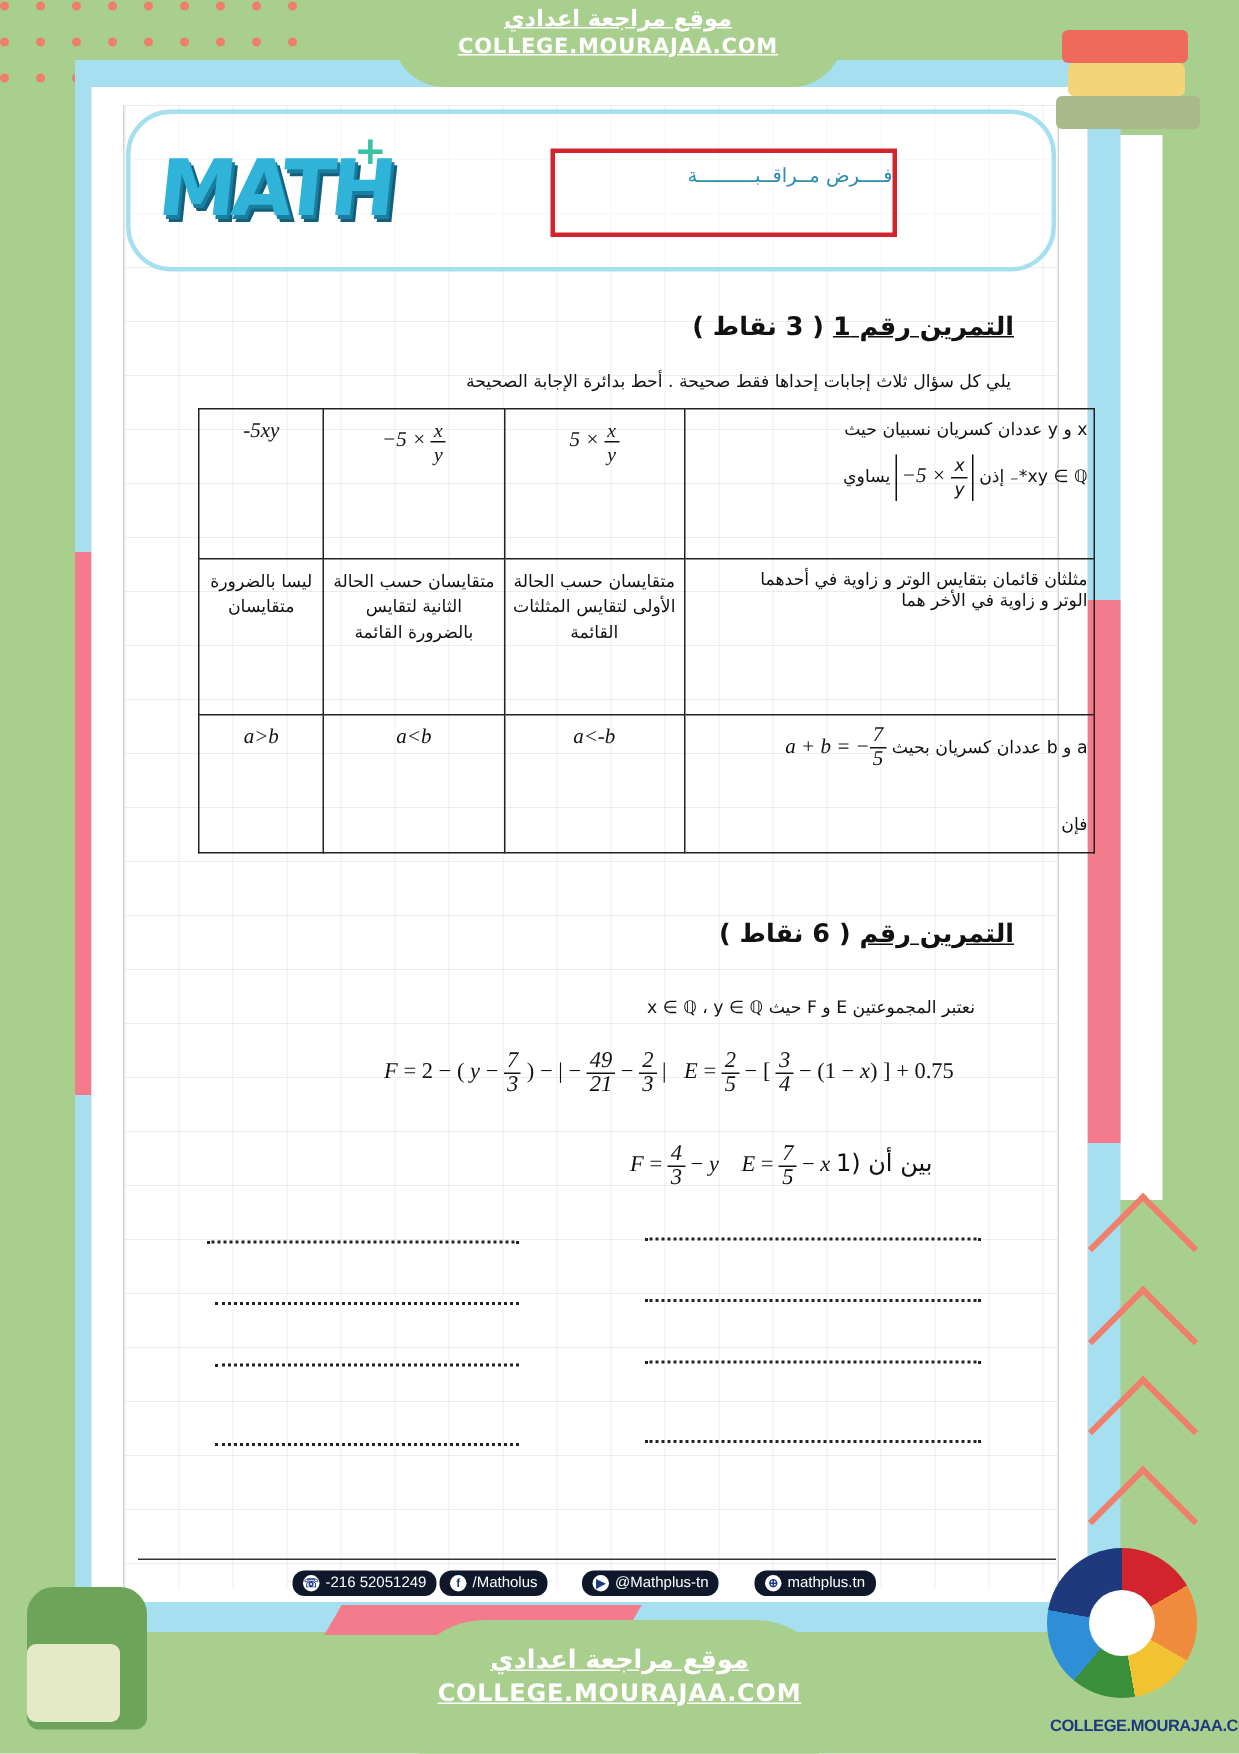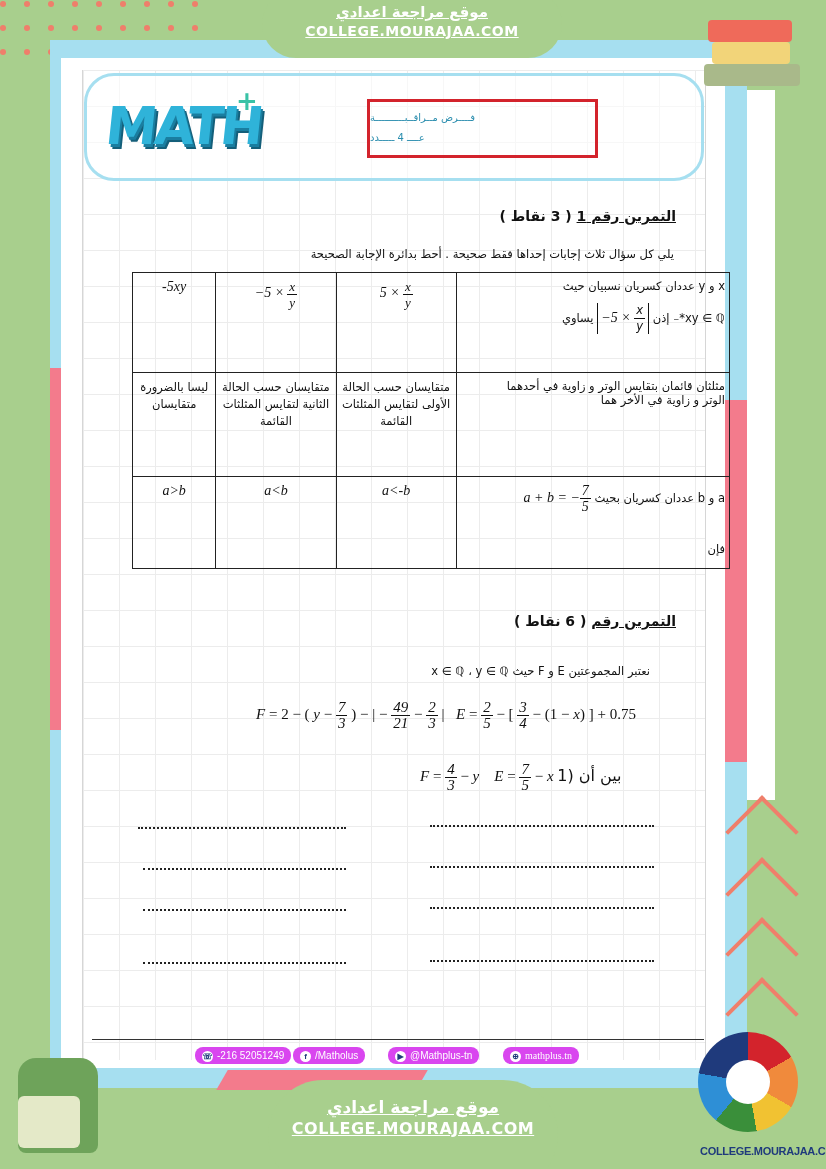--- a/index.html
+++ b/index.html
@@ -44,41 +44,41 @@
     border:3px solid #a6dff0; border-radius:30px; background:rgba(255,255,255,0.6); box-sizing:border-box;
   }
   .logo {
     position:absolute; left:106px; top:96px; font-family:"DejaVu Sans", sans-serif; font-weight:900;
     font-size:52px; color:#2fb3d9; letter-spacing:-3px; transform:skewX(-6deg);
     text-shadow: 2px 3px 0 #1a7ea0, 4px 5px 0 #145f7a;
   }
   .logo-plus { position:absolute; left:236px; top:86px; font-size:26px; font-weight:900; color:#39c2a6; }
   .title-box {
     position:absolute; left:367px; top:99px; width:231px; height:59px; border:3px solid #d3232c;
-    box-sizing:border-box; text-align:left; color:#2a8dae; font-size:10px; line-height:20px; padding-top:6px;
+    box-sizing:border-box; text-align:right; color:#2a8dae; font-size:13px; line-height:20px; padding-top:6px;
     direction:rtl;
   }
-  .ex-title { position:absolute; right:150px; font-weight:bold; font-size:14px; color:#111; direction:rtl; }
+  .ex-title { position:absolute; right:150px; font-weight:bold; font-size:17px; color:#111; direction:rtl; }
   .ex-title .u { text-decoration:underline; }
   .instr { position:absolute; right:152px; top:247px; font-size:11.5px; color:#111; direction:rtl; }
   table.q {
     position:absolute; left:132px; top:272px; width:598px; border-collapse:collapse;
     font-family:"Liberation Serif", serif; font-size:13px; color:#111;
   }
   table.q td { border:1.5px solid #222; vertical-align:top; text-align:center; padding:6px 4px; }
   table.q td.qc { text-align:right; direction:rtl; font-family:"DejaVu Sans", sans-serif; font-size:11.5px; width:250px; }
   .ar-cell { font-family:"DejaVu Sans", sans-serif; font-size:11.5px; line-height:17px; direction:rtl; }
   .frac { display:inline-block; vertical-align:middle; text-align:center; font-style:italic; }
   .frac .n { display:block; border-bottom:1px solid #111; padding:0 2px; line-height:15px; }
   .frac .d { display:block; line-height:15px; }
   .math { font-family:"Liberation Serif", serif; font-style:italic; font-size:14px; }
   .eq { position:absolute; font-family:"Liberation Serif", serif; font-size:15px; color:#111; white-space:nowrap; }
   .dotline { position:absolute; height:2px; border-bottom:2px dotted #222; }
   .hr-foot { position:absolute; left:92px; top:1039px; width:612px; height:1px; background:#333; }
-  .social { position:absolute; top:1047px; height:17px; background:#d946ef; color:#fff; border-radius:8px;
+  .social { position:absolute; top:1047px; height:17px; background:#0f172a; color:#fff; border-radius:8px;
     font-size:10px; line-height:17px; padding:0 7px; font-family:"Liberation Sans", sans-serif; white-space:nowrap; }
   .social .ic { display:inline-block; width:11px; height:11px; border-radius:50%; background:#fff; color:#1f3a7c;
     font-size:8px; line-height:11px; text-align:center; vertical-align:middle; margin-right:4px; font-weight:bold; }
   .chev { position:absolute; left:736px; width:52px; height:52px; border-top:4px solid #ef7f6b; border-left:4px solid #ef7f6b;
     transform:rotate(45deg); box-sizing:border-box; }
   .books { position:absolute; left:700px; top:12px; width:100px; height:80px; }
   .book { position:absolute; height:22px; border-radius:4px; }
   .backpack { position:absolute; left:18px; top:1058px; width:80px; height:95px; background:#6ea35a; border-radius:18px 18px 8px 8px; }
   .backpack .front { position:absolute; left:0; top:38px; width:62px; height:52px; background:#e4e9c8; border-radius:6px; }
   .wheel { position:absolute; left:698px; top:1032px; width:100px; height:100px; border-radius:50%;
@@ -136,21 +136,20 @@
   <div class="book" style="left:8px;top:8px;width:84px;background:#ef6a5a;"></div>
   <div class="book" style="left:12px;top:30px;width:78px;background:#f2d479;"></div>
   <div class="book" style="left:4px;top:52px;width:96px;background:#a9b98a;"></div>
 </div>
 
 <div class="header-card"></div>
 <div class="logo">MATH</div>
 <div class="logo-plus">+</div>
 <div class="title-box">
   <div>فــــرض مــراقــبــــــــــة</div>
-  <div>عــــ 4 ـــــدد</div>
 </div>
 
 <div class="ex-title" style="top:208px;">
   <span class="u">التمرين رقم 1</span>
   <span>( 3 نقاط )</span>
 </div>
 <div class="instr">يلي كل سؤال ثلاث إجابات إحداها فقط صحيحة . أحط بدائرة الإجابة الصحيحة</div>
 
 <table class="q">
   <tbody>
@@ -168,21 +167,21 @@
         <span>xy ∈ ℚ*₋ إذن</span>
         <span style="direction:ltr;display:inline-block;border-left:1.5px solid #111;border-right:1.5px solid #111;padding:0 3px;">
           <span class="math">−5 ×</span> <span class="frac"><span class="n">x</span><span class="d">y</span></span>
         </span>
         <span>يساوي</span>
       </div>
     </td>
   </tr>
   <tr style="height:104px;">
     <td class="ar-cell">ليسا بالضرورة متقايسان</td>
-    <td class="ar-cell">متقايسان حسب الحالة الثانية لتقايس المثلثات القائمة</td>
+    <td class="ar-cell">متقايسان حسب الحالة الثانية لتقايس بالضرورة القائمة</td>
     <td class="ar-cell">متقايسان حسب الحالة الأولى لتقايس المثلثات القائمة</td>
     <td class="qc">
       <div>مثلثان قائمان بتقايس الوتر و زاوية في أحدهما</div>
       <div>الوتر و زاوية في الأخر هما</div>
     </td>
   </tr>
   <tr style="height:92px;">
     <td><span class="math">a&gt;b</span></td>
     <td><span class="math">a&lt;b</span></td>
     <td><span class="math">a&lt;-b</span></td>
@@ -232,21 +231,21 @@
 <div class="hr-foot"></div>
 <div class="social" style="left:195px;">
   <span class="ic">☏</span><span>-216 52051249</span>
 </div>
 <div class="social" style="left:293px;">
   <span class="ic">f</span><span>/Matholus</span>
 </div>
 <div class="social" style="left:388px;">
   <span class="ic">▶</span><span>@Mathplus-tn</span>
 </div>
-<div class="social" style="left:503px;font-family:Liberation Serif, serif;">
+<div class="social" style="left:503px;">
   <span class="ic">⊕</span><span>mathplus.tn</span>
 </div>
 
 <div class="backpack">
     <div class="front"></div>
   </div>
 
 <div class="pill pill-bot">
   <div class="ar">موقع مراجعة اعدادي</div>
   <div class="en">COLLEGE.MOURAJAA.COM</div>

